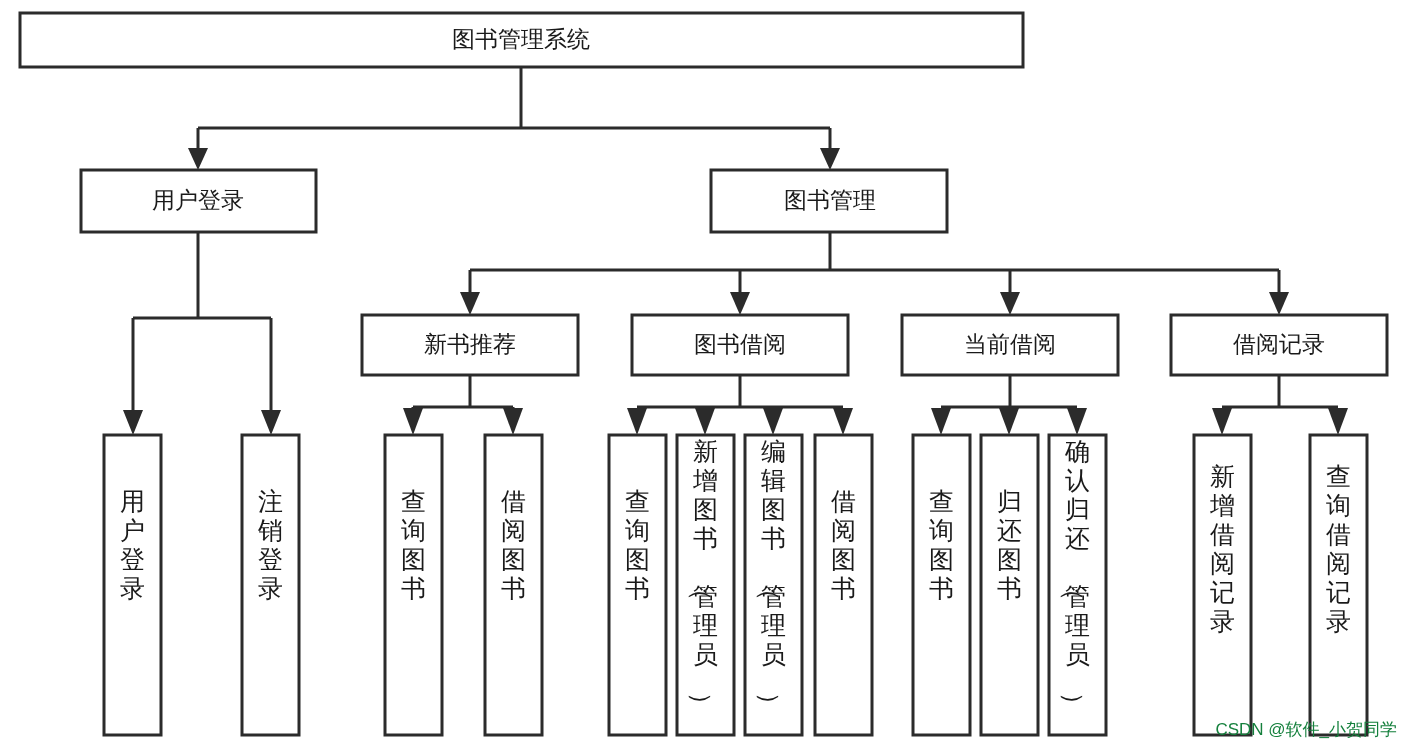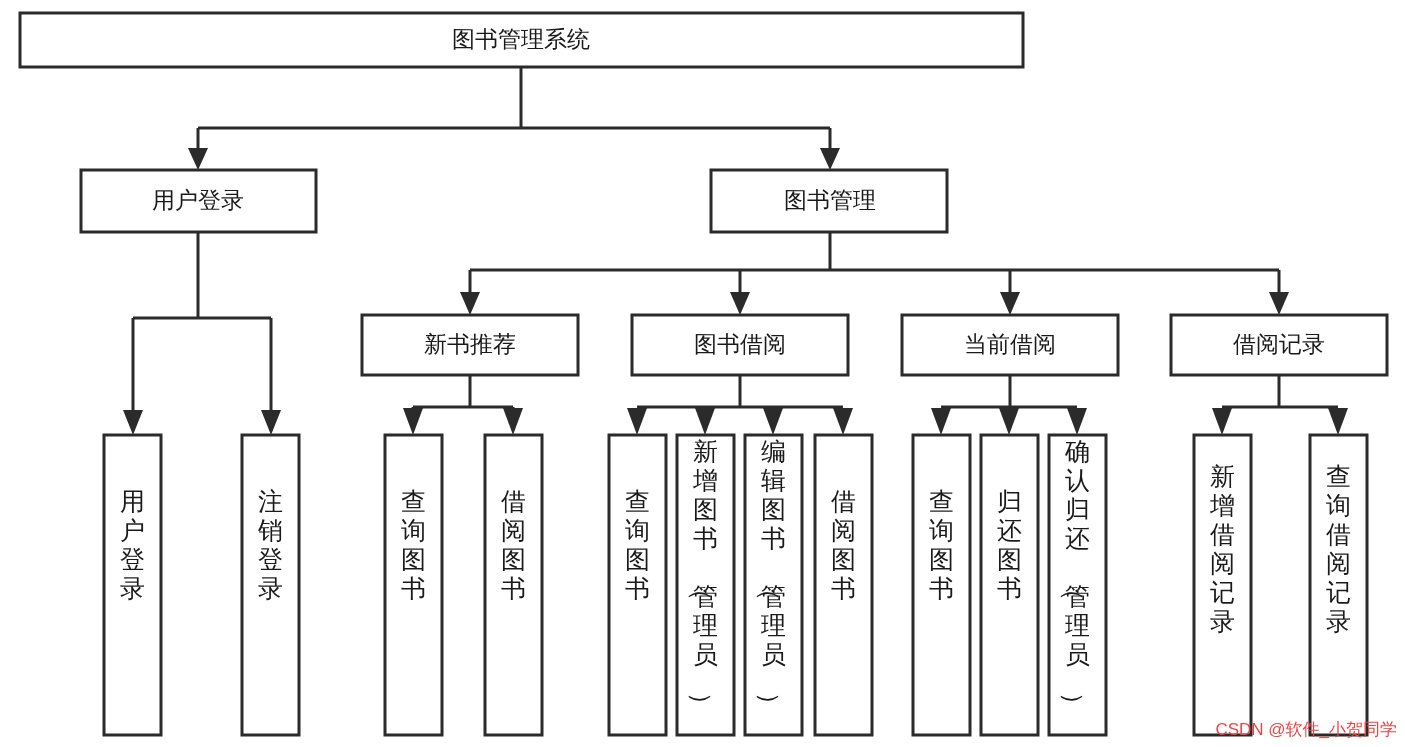--- a/index.html
+++ b/index.html
@@ -49,21 +49,21 @@
   }
   .arrow-head {
     fill: #2b2b2b;
   }
   .watermark {
     position: absolute;
     right: 8px;
     bottom: 6px;
     font-family: "Liberation Sans", "DejaVu Sans", sans-serif;
     font-size: 17px;
-    color: #ef4444;
+    color: #15803d;
     white-space: nowrap;
     user-select: none;
   }
 </style>
 </head>
 <body>
 
 <svg id="diagram" viewBox="0 0 1405 747">
 
   <g>

